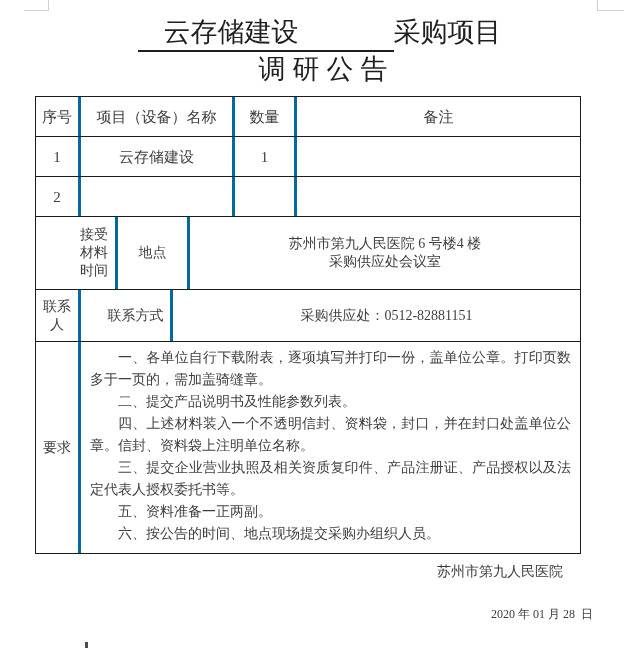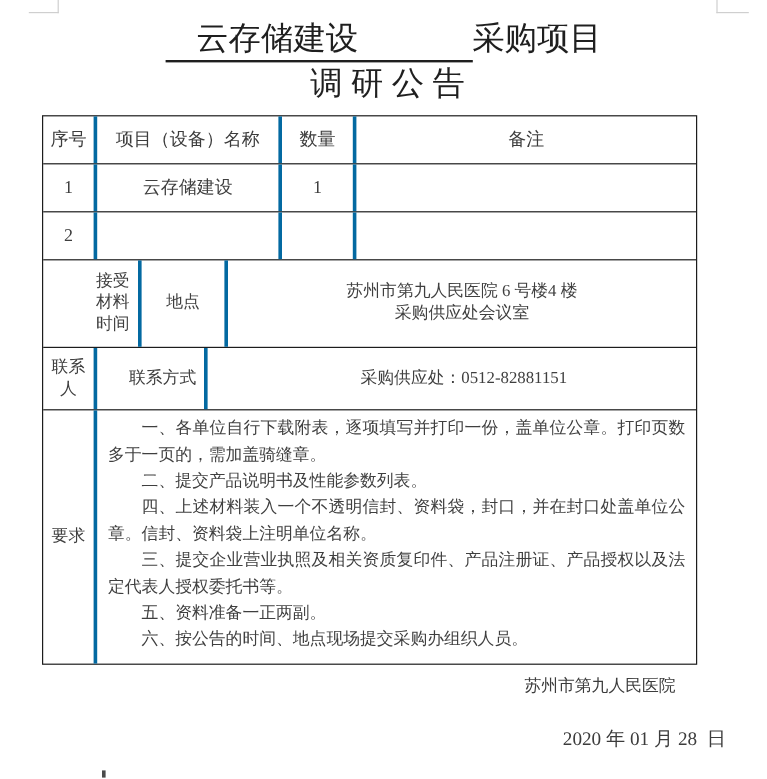--- a/index.html
+++ b/index.html
@@ -48,21 +48,21 @@
   .pre{white-space:pre-wrap;}
   .req-body{
     align-items:stretch;justify-content:flex-start;text-align:left;
     padding:5px 9px 5px 9px;
   }
   .req-body p{margin:0;text-indent:2em;font-size:14px;line-height:22px;color:#3f3f3f;
     text-align:justify;}
 
   
   .footer-org{position:absolute;top:563px;right:76px;font-size:14px;color:#3c3c3c;white-space:pre;}
-  .footer-date{position:absolute;top:606px;right:34px;font-size:16px;color:#3c3c3c;white-space:pre;}
+  .footer-date{position:absolute;top:606px;right:46px;font-size:12px;color:#3c3c3c;white-space:pre;}
 </style>
 </head>
 <body>
 
 <div class="page">
 
   <div class="mark mark-tl"></div>
   <div class="mark mark-tr"></div>
   <div class="mark mark-bl"></div>
 

